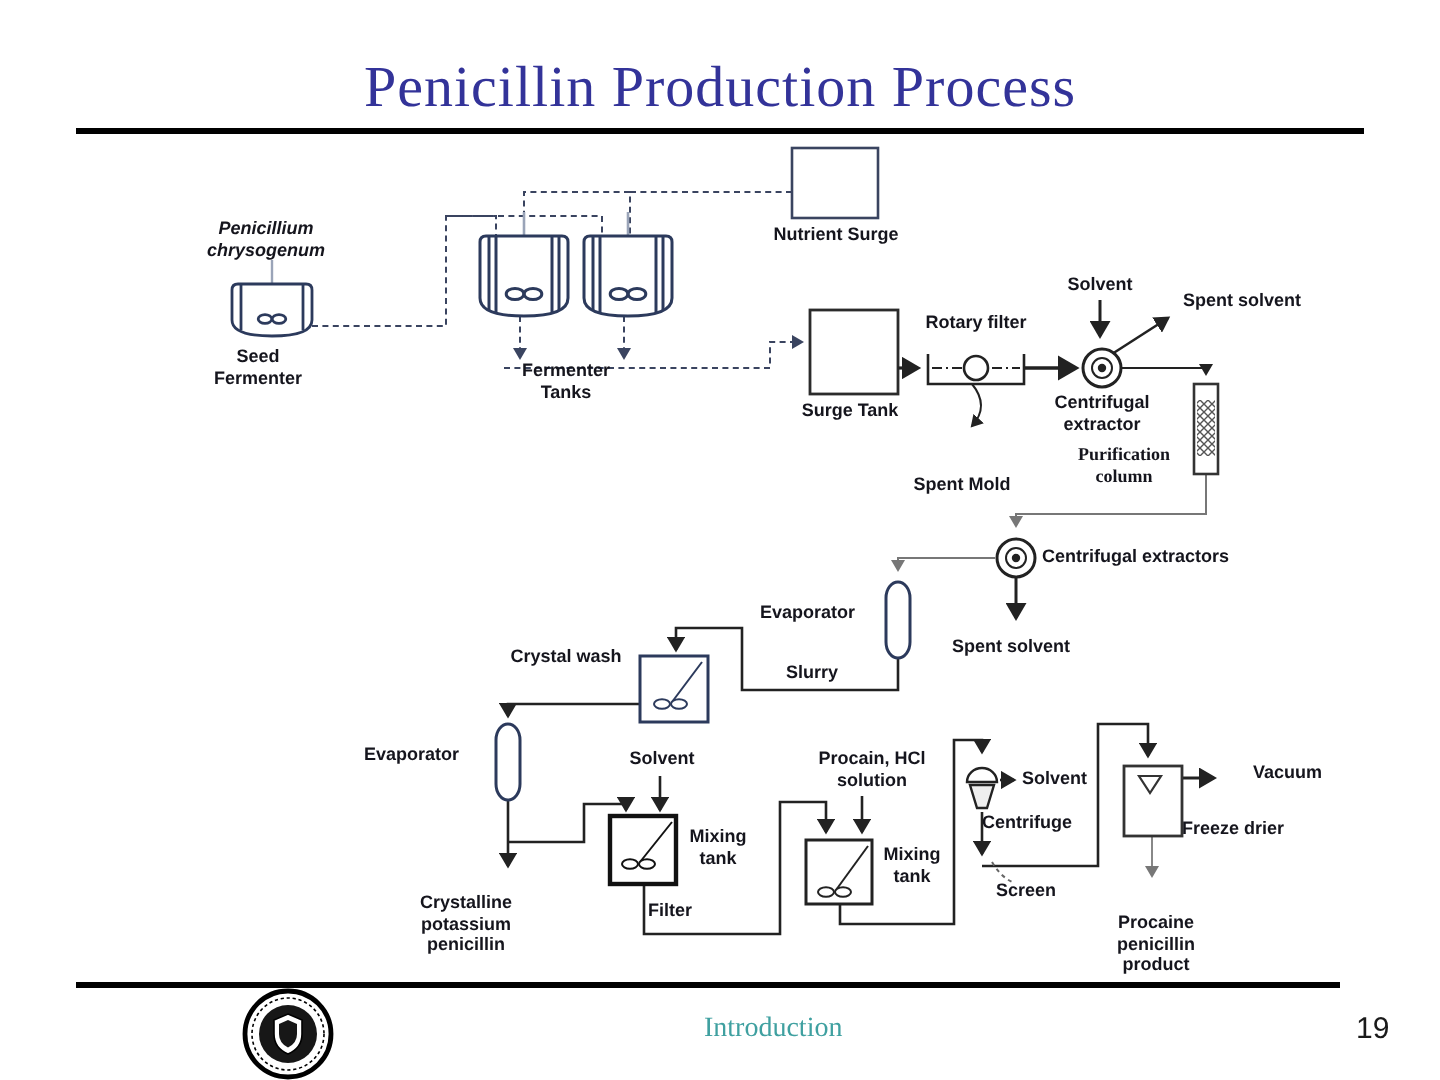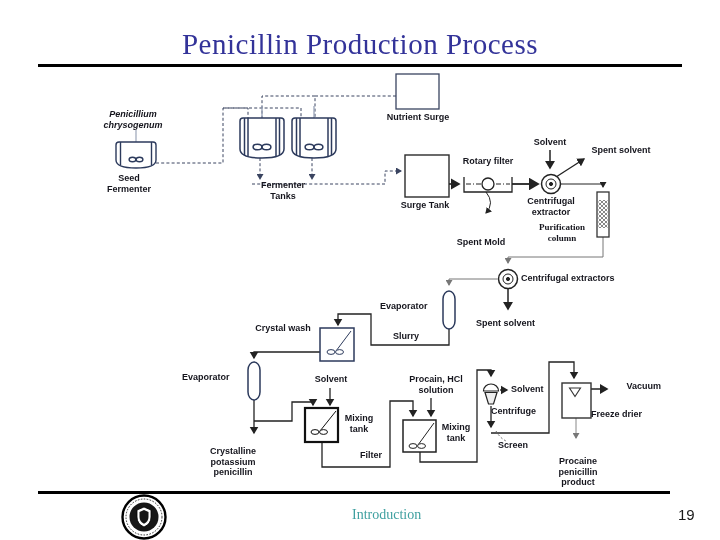--- a/index.html
+++ b/index.html
@@ -203,21 +203,21 @@
   <div class="lbl" style="left:309px;top:374px;width:44px;">Solvent</div>
   <div class="lbl" style="left:339px;top:413px;width:40px;">Mixing
 tank</div>
   <div class="lbl" style="left:399px;top:374px;width:74px;">Procain, HCl
 solution</div>
   <div class="lbl left" style="left:511px;top:384px;width:42px;">Solvent</div>
   <div class="lbl left" style="left:491px;top:406px;width:58px;">Centrifuge</div>
   <div class="lbl" style="left:436px;top:422px;width:40px;">Mixing
 tank</div>
   <div class="lbl left" style="left:498px;top:440px;width:44px;">Screen</div>
-  <div class="lbl left" style="left:324px;top:450px;width:36px;padding-left:36px;">Filter</div>
+  <div class="lbl left" style="left:324px;top:450px;width:36px;">Filter</div>
   <div class="lbl" style="left:194px;top:446px;width:78px;">Crystalline
 potassium
 penicillin</div>
   <div class="lbl left" style="left:611px;top:381px;width:50px;text-align:right;">Vacuum</div>
   <div class="lbl left" style="left:591px;top:409px;width:64px;">Freeze drier</div>
   <div class="lbl" style="left:545px;top:446px;width:66px;margin-top:10px;">Procaine
 penicillin
 product</div>
 
   <div class="rule-bottom"></div>

